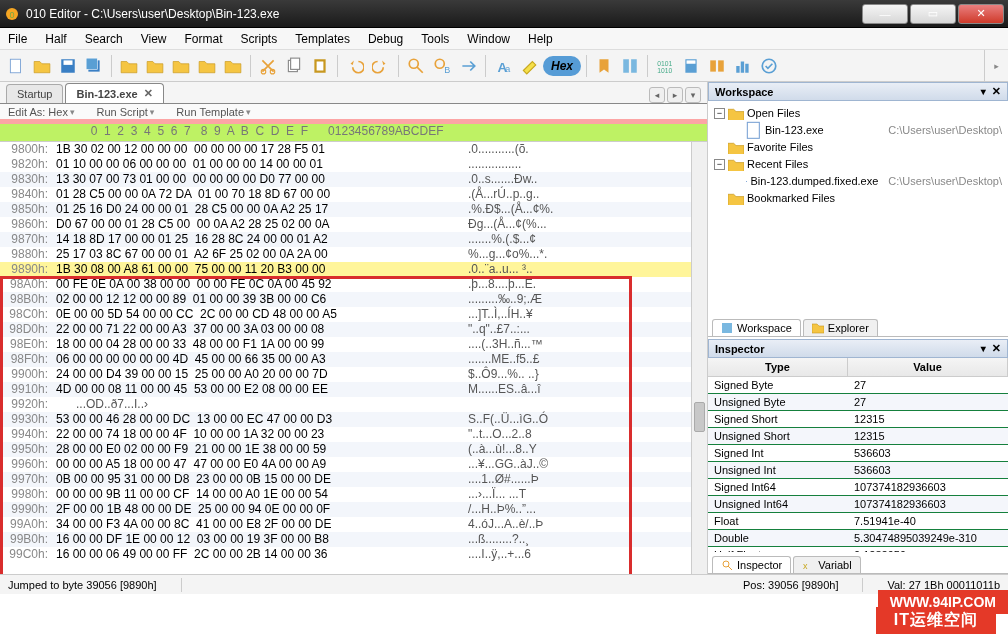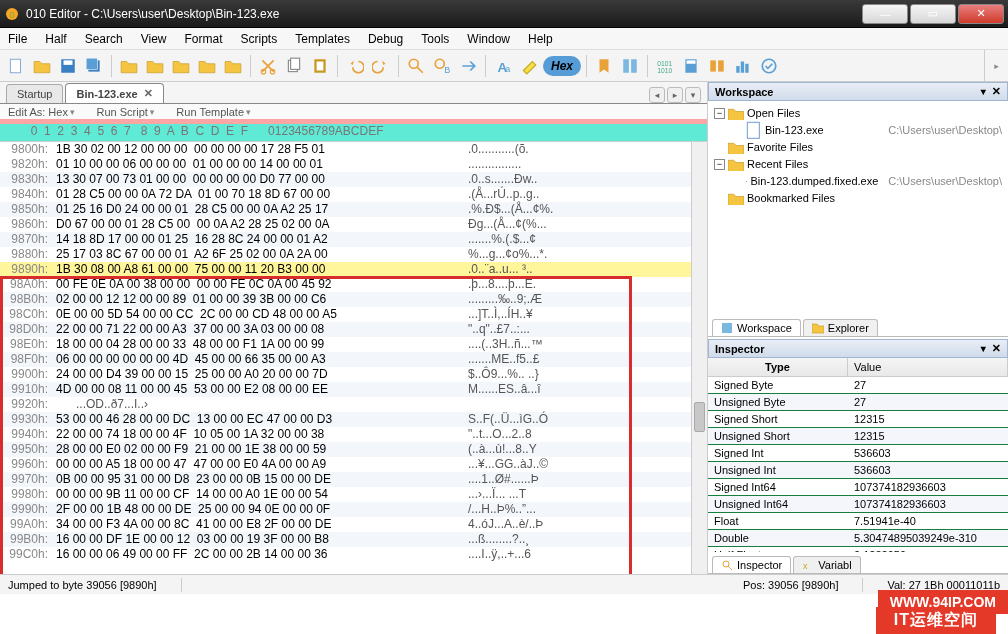--- a/index.html
+++ b/index.html
@@ -26,21 +26,21 @@
 .file-tab{padding:3px 10px;font-size:11px;border:1px solid #aaa;border-bottom:none;border-radius:4px 4px 0 0;background:#e8e8e8;color:#444}
 .file-tab.active{background:#fff;font-weight:600;border-color:#888;display:flex;align-items:center;gap:6px}
 .file-tab .x{color:#666}
 .file-tab-nav{margin-left:auto;display:flex;gap:2px}
 .file-tab-nav .nav{width:16px;height:16px;border:1px solid #bbb;border-radius:3px;background:#f0f0f0;display:flex;align-items:center;justify-content:center;font-size:9px;color:#666}
 
 .sub-toolbar{height:20px;display:flex;padding:2px 8px;font-size:11px;color:#555;gap:22px;background:#fafafa;border-bottom:5px solid #fca5a5}
 .sub-item{display:flex;align-items:center;gap:2px}
 .chev{font-size:9px;color:#888}
 
-.hex-header{height:18px;display:flex;font-family:Consolas,monospace;font-size:12px;color:#777;background:#5eead4;border-bottom:1px solid #ccc;padding-left:24px}
+.hex-header{height:18px;display:flex;font-family:Consolas,monospace;font-size:12px;color:#777;background:#bef264;border-bottom:1px solid #ccc;padding-left:84px}
 .hex-header .cols{letter-spacing:0;white-space:pre}
 .hex-header .ascii-hdr{margin-left:20px;white-space:pre}
 
 .hex-body{flex:1;overflow:hidden;font-family:Consolas,"Courier New",monospace;font-size:12px;line-height:15px;position:relative}
 .hex-rows{padding-left:0}
 .hex-row{display:flex;height:15px;white-space:pre}
 .addr{width:56px;color:#888;text-align:right;padding-right:8px}
 .bytes{width:392px;letter-spacing:0}
 .ascii{margin-left:20px;color:#555}
 .stripe{background:#f3f6fb}
@@ -62,21 +62,21 @@
 
 .panel-tabs{height:22px;display:flex;align-items:flex-end;border-bottom:1px solid #bbb;padding:0 4px;gap:2px}
 .ptab{padding:2px 8px;font-size:11px;border:1px solid #bbb;border-bottom:none;border-radius:3px 3px 0 0;background:#f0f0f0;display:flex;align-items:center;gap:4px}
 .ptab.active{background:#fff}
 .ptab .ficon{width:12px;height:12px;display:inline-flex}
 
 .inspector-body{flex:1;overflow:auto;font-size:11px}
 .ins-hdr{display:flex;background:linear-gradient(#f5f5f5,#e8e8e8);border-bottom:1px solid #ccc}
 .ins-hdr div{padding:3px 6px;border-right:1px solid #ccc}
 .ins-hdr .c1{width:140px;text-align:center;font-weight:600}
-.ins-hdr .c2{flex:1;text-align:left;font-weight:400}
+.ins-hdr .c2{flex:1;text-align:center;font-weight:700}
 .ins-row{display:flex;border-bottom:1px solid #15803d}
 .ins-row:nth-child(even){background:#f4f6fb}
 .ins-row .c1{width:140px;padding:2px 6px}
 .ins-row .c2{flex:1;padding:2px 6px}
 
 .status-bar{height:20px;background:#f4f4f4;border-top:1px solid #ccc;display:flex;align-items:center;font-size:11px;padding:0 8px;gap:24px}
 .status-bar .cell{white-space:nowrap}
 .status-sep{width:1px;height:14px;background:#ccc}
 
 .www-banner{position:absolute;right:0;bottom:20px;background:#e43928;color:#fff;font-weight:700;font-size:14px;padding:4px 12px}
@@ -326,21 +326,21 @@
           <div class="hex-row"><span class="addr">98A0h:</span><span class="bytes">00 FE 0E 0A 00 38 00 00  00 00 FE 0C 0A 00 45 92</span><span class="ascii">.þ...8....þ...E.</span></div>
           <div class="hex-row stripe"><span class="addr">98B0h:</span><span class="bytes">02 00 00 12 12 00 00 89  01 00 00 39 3B 00 00 C6</span><span class="ascii">.........‰..9;.Æ</span></div>
           <div class="hex-row"><span class="addr">98C0h:</span><span class="bytes">0E 00 00 5D 54 00 00 CC  2C 00 00 CD 48 00 00 A5</span><span class="ascii">...]T..Ì,..ÍH..¥</span></div>
           <div class="hex-row stripe"><span class="addr">98D0h:</span><span class="bytes">22 00 00 71 22 00 00 A3  37 00 00 3A 03 00 00 08</span><span class="ascii">"..q"..£7..:...</span></div>
           <div class="hex-row"><span class="addr">98E0h:</span><span class="bytes">18 00 00 04 28 00 00 33  48 00 00 F1 1A 00 00 99</span><span class="ascii">....(..3H..ñ...™</span></div>
           <div class="hex-row stripe"><span class="addr">98F0h:</span><span class="bytes">06 00 00 00 00 00 00 4D  45 00 00 66 35 00 00 A3</span><span class="ascii">.......ME..f5..£</span></div>
           <div class="hex-row"><span class="addr">9900h:</span><span class="bytes">24 00 00 D4 39 00 00 15  25 00 00 A0 20 00 00 7D</span><span class="ascii">$..Ô9...%.. ..}</span></div>
           <div class="hex-row stripe"><span class="addr">9910h:</span><span class="bytes">4D 00 00 08 11 00 00 45  53 00 00 E2 08 00 00 EE</span><span class="ascii">M......ES..â...î</span></div>
           <div class="hex-row"><span class="addr">9920h:</span><span class="ascii">...OD..ð7...I..›</span></div>
           <div class="hex-row stripe"><span class="addr">9930h:</span><span class="bytes">53 00 00 46 28 00 00 DC  13 00 00 EC 47 00 00 D3</span><span class="ascii">S..F(..Ü...ìG..Ó</span></div>
-          <div class="hex-row"><span class="addr">9940h:</span><span class="bytes">22 00 00 74 18 00 00 4F  10 05 00 1A 32 00 00 38</span><span class="ascii">"..t...O...2..8</span></div>
+          <div class="hex-row"><span class="addr">9940h:</span><span class="bytes">22 00 00 74 18 00 00 4F  10 00 00 1A 32 00 00 23</span><span class="ascii">"..t...O...2..8</span></div>
           <div class="hex-row stripe"><span class="addr">9950h:</span><span class="bytes">28 00 00 E0 02 00 00 F9  21 00 00 1E 38 00 00 59</span><span class="ascii">(..à...ù!...8..Y</span></div>
           <div class="hex-row"><span class="addr">9960h:</span><span class="bytes">00 00 00 A5 18 00 00 47  47 00 00 E0 4A 00 00 A9</span><span class="ascii">...¥...GG..àJ..©</span></div>
           <div class="hex-row stripe"><span class="addr">9970h:</span><span class="bytes">0B 00 00 95 31 00 00 D8  23 00 00 0B 15 00 00 DE</span><span class="ascii">....1..Ø#......Þ</span></div>
           <div class="hex-row"><span class="addr">9980h:</span><span class="bytes">00 00 00 9B 11 00 00 CF  14 00 00 A0 1E 00 00 54</span><span class="ascii">...›...Ï... ...T</span></div>
           <div class="hex-row stripe"><span class="addr">9990h:</span><span class="bytes">2F 00 00 1B 48 00 00 DE  25 00 00 94 0E 00 00 0F</span><span class="ascii">/...H..Þ%..”...</span></div>
           <div class="hex-row"><span class="addr">99A0h:</span><span class="bytes">34 00 00 F3 4A 00 00 8C  41 00 00 E8 2F 00 00 DE</span><span class="ascii">4..óJ...A..è/..Þ</span></div>
           <div class="hex-row stripe"><span class="addr">99B0h:</span><span class="bytes">16 00 00 DF 1E 00 00 12  03 00 00 19 3F 00 00 B8</span><span class="ascii">...ß........?..¸</span></div>
           <div class="hex-row"><span class="addr">99C0h:</span><span class="bytes">16 00 00 06 49 00 00 FF  2C 00 00 2B 14 00 00 36</span><span class="ascii">....I..ÿ,..+...6</span></div>
         </div>
       <div class="redbox" style="left:0;top:134px;width:632px;height:316px"></div>

